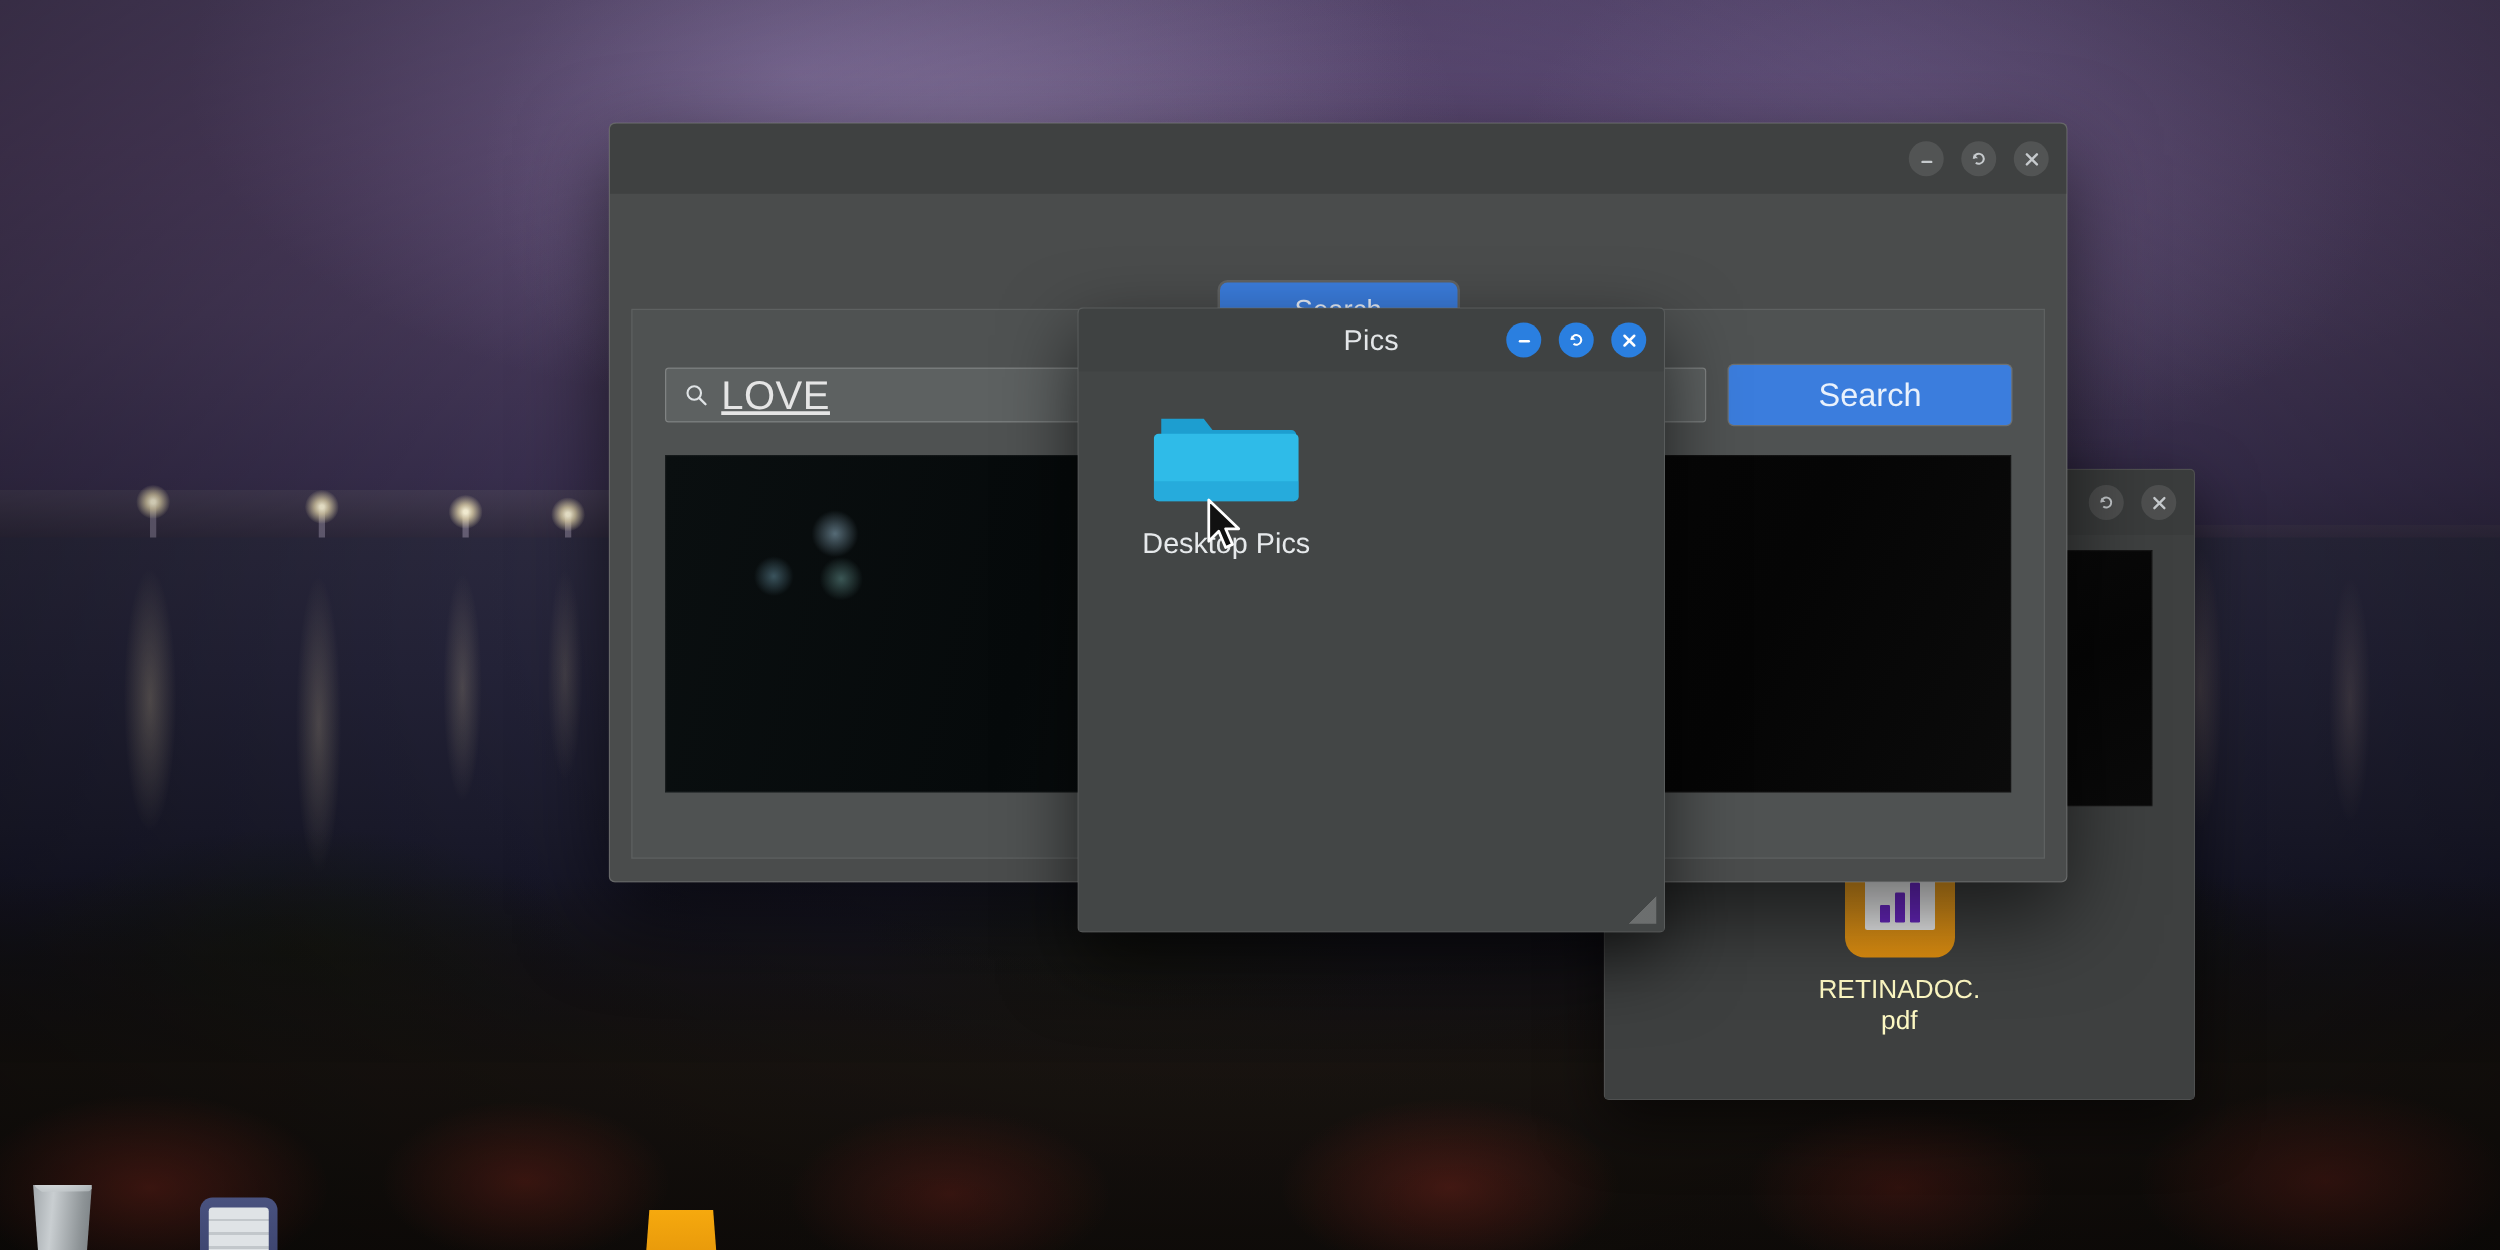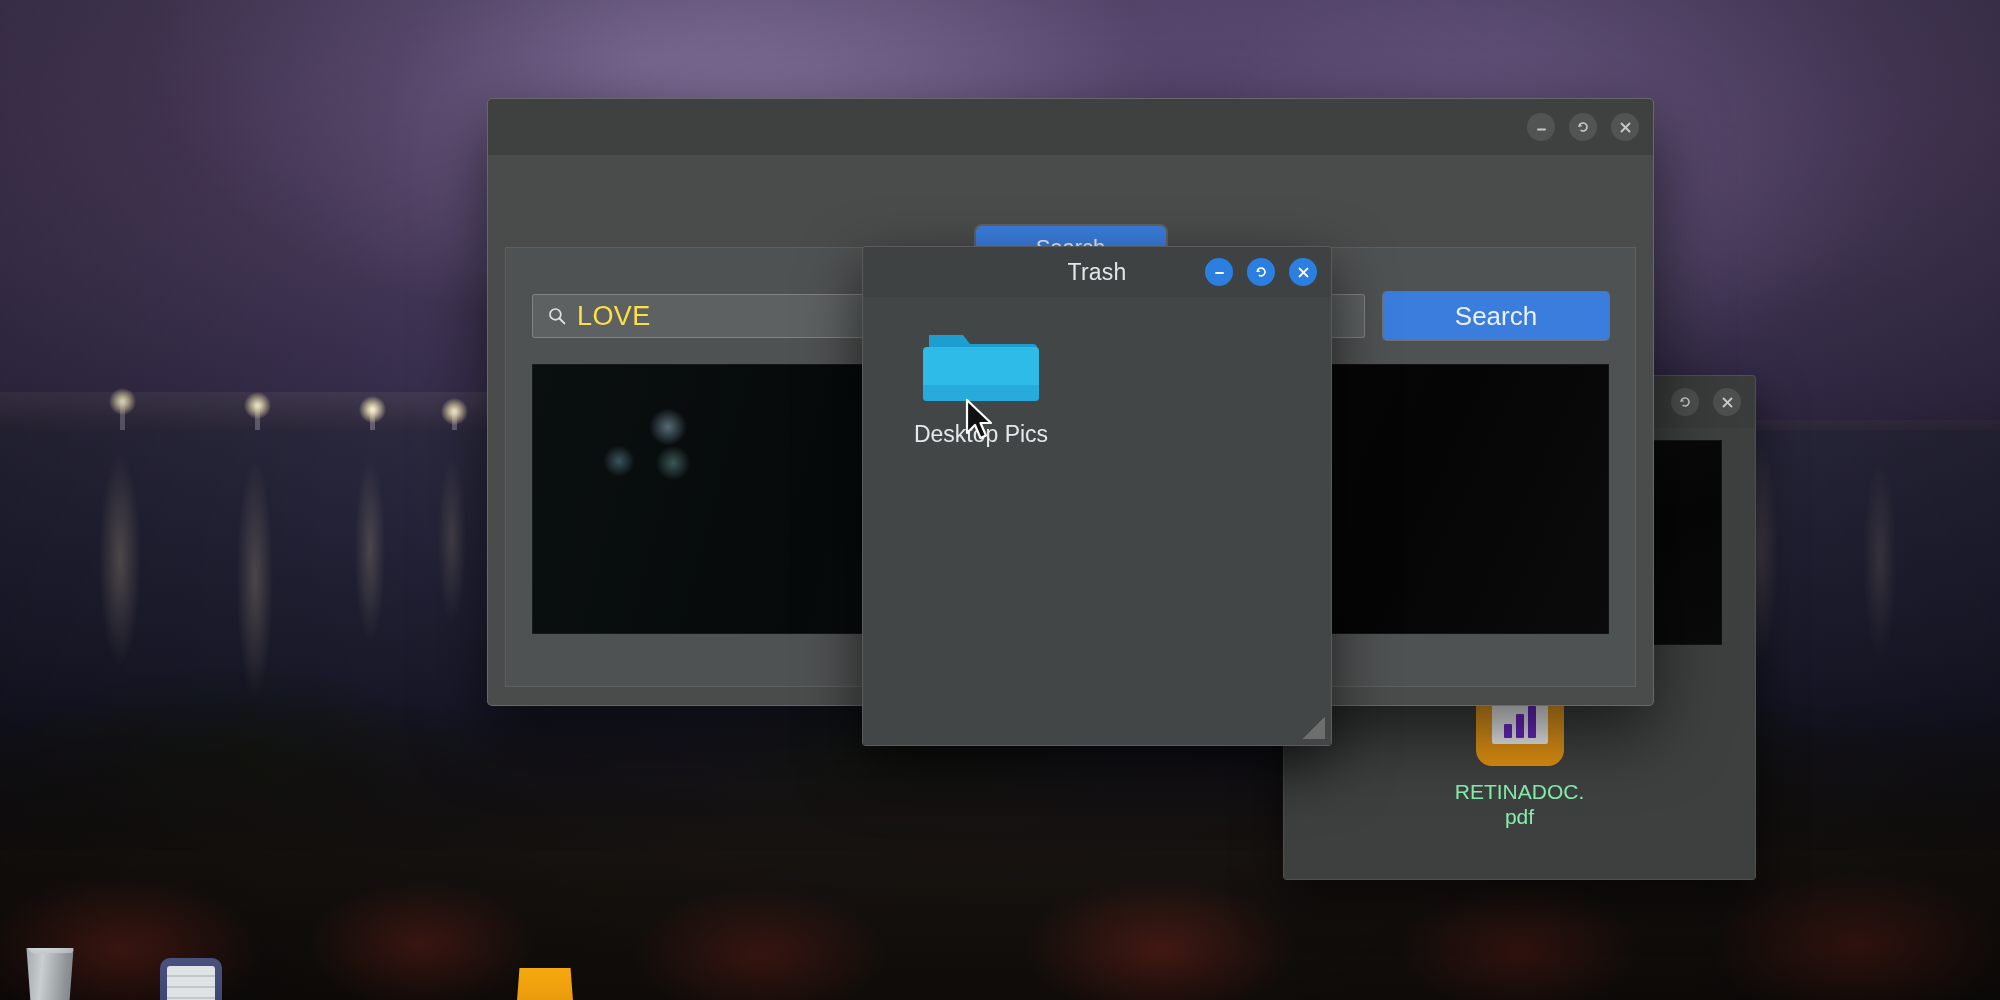--- a/index.html
+++ b/index.html
@@ -154,21 +154,21 @@
   }
   .bg-files { position:absolute; left:0; top:250px; width:100%;
     display:flex; justify-content:center; gap:78px; }
   .file-item { width:150px; text-align:center; }
   .file-glyph {
     width:88px; height:88px; margin:0 auto 14px; border-radius:16px;
     display:flex; align-items:center; justify-content:center;
   }
   .file-glyph.pdf { background:linear-gradient(180deg,#efa426,#df8f10); }
   .file-glyph.db  { background:linear-gradient(180deg,#d6d8da,#b9bcbe); }
-  .file-label { color:#86efac; font-size:21px; line-height:1.18; }
+  .file-label { color:#fef9c3; font-size:21px; line-height:1.18; }
   .chart-card {
     width:56px; height:44px; background:#f3f4f5; border-radius:2px;
     display:flex; align-items:flex-end; justify-content:center; gap:4px; padding:6px 5px;
   }
   .chart-card i { display:block; width:8px; background:#6d28c9; border-radius:1px; }
   .doc-card {
     width:52px; height:62px; background:#fafbfb; border-radius:2px;
     display:flex; align-items:center; justify-content:center;
     clip-path:polygon(0 0,74% 0,100% 20%,100% 100%,0 100%);
   }
@@ -217,21 +217,21 @@
   }
   .searchrow {
     position:absolute; left:26px; top:46px; right:26px; height:44px;
     display:flex; align-items:center; gap:18px;
   }
   .search-field {
     flex:1; height:44px; background:#5d6161;
     border:1px solid rgba(255,255,255,.22); border-radius:3px;
     display:flex; align-items:center; gap:10px; padding:0 14px;
   }
-  .search-value { color:#fde047; font-size:27px; letter-spacing:.4px; }
+  .search-value { color:#e5e5e5; font-size:32px; letter-spacing:.4px;text-decoration:underline; }
   .search-btn {
     width:226px; height:48px; background:#3b7ddd; border-radius:4px;
     display:flex; align-items:center; justify-content:center;
     color:#e9f1fc; font-size:26px;
     box-shadow:0 0 0 1px rgba(255,255,255,.18);
   }
   .results { position:absolute; left:26px; top:116px; right:26px; height:270px;
     display:flex; gap:28px; }
   .result-thumb {
     flex:1; border:1px solid rgba(255,255,255,.05);
@@ -378,21 +378,21 @@
 
     <div class="results">
       <div class="result-thumb rt1"></div>
       <div class="result-thumb rt2"></div>
     </div>
   </div>
 </div>
 
 <div class="window" id="trash-window">
   <div class="titlebar">
-    <span class="win-title">Trash</span>
+    <span class="win-title">Pics</span>
     <div class="win-ctrls">
       <div class="ctrl ctrl-blue">
         <svg width="13" height="13" viewBox="0 0 13 13">
             <path d="M3 7h7" stroke="#fff" stroke-width="2" stroke-linecap="round"></path>
           </svg>
       </div>
       <div class="ctrl ctrl-blue">
         <svg width="14" height="14" viewBox="0 0 14 14">
             <path d="M3.2 7a3.9 3.9 0 1 1 1.6 3.1" stroke="#fff" stroke-width="1.6" fill="none"></path>
             <path d="M3.2 3.4v3.3h3.3z" fill="#fff"></path>

